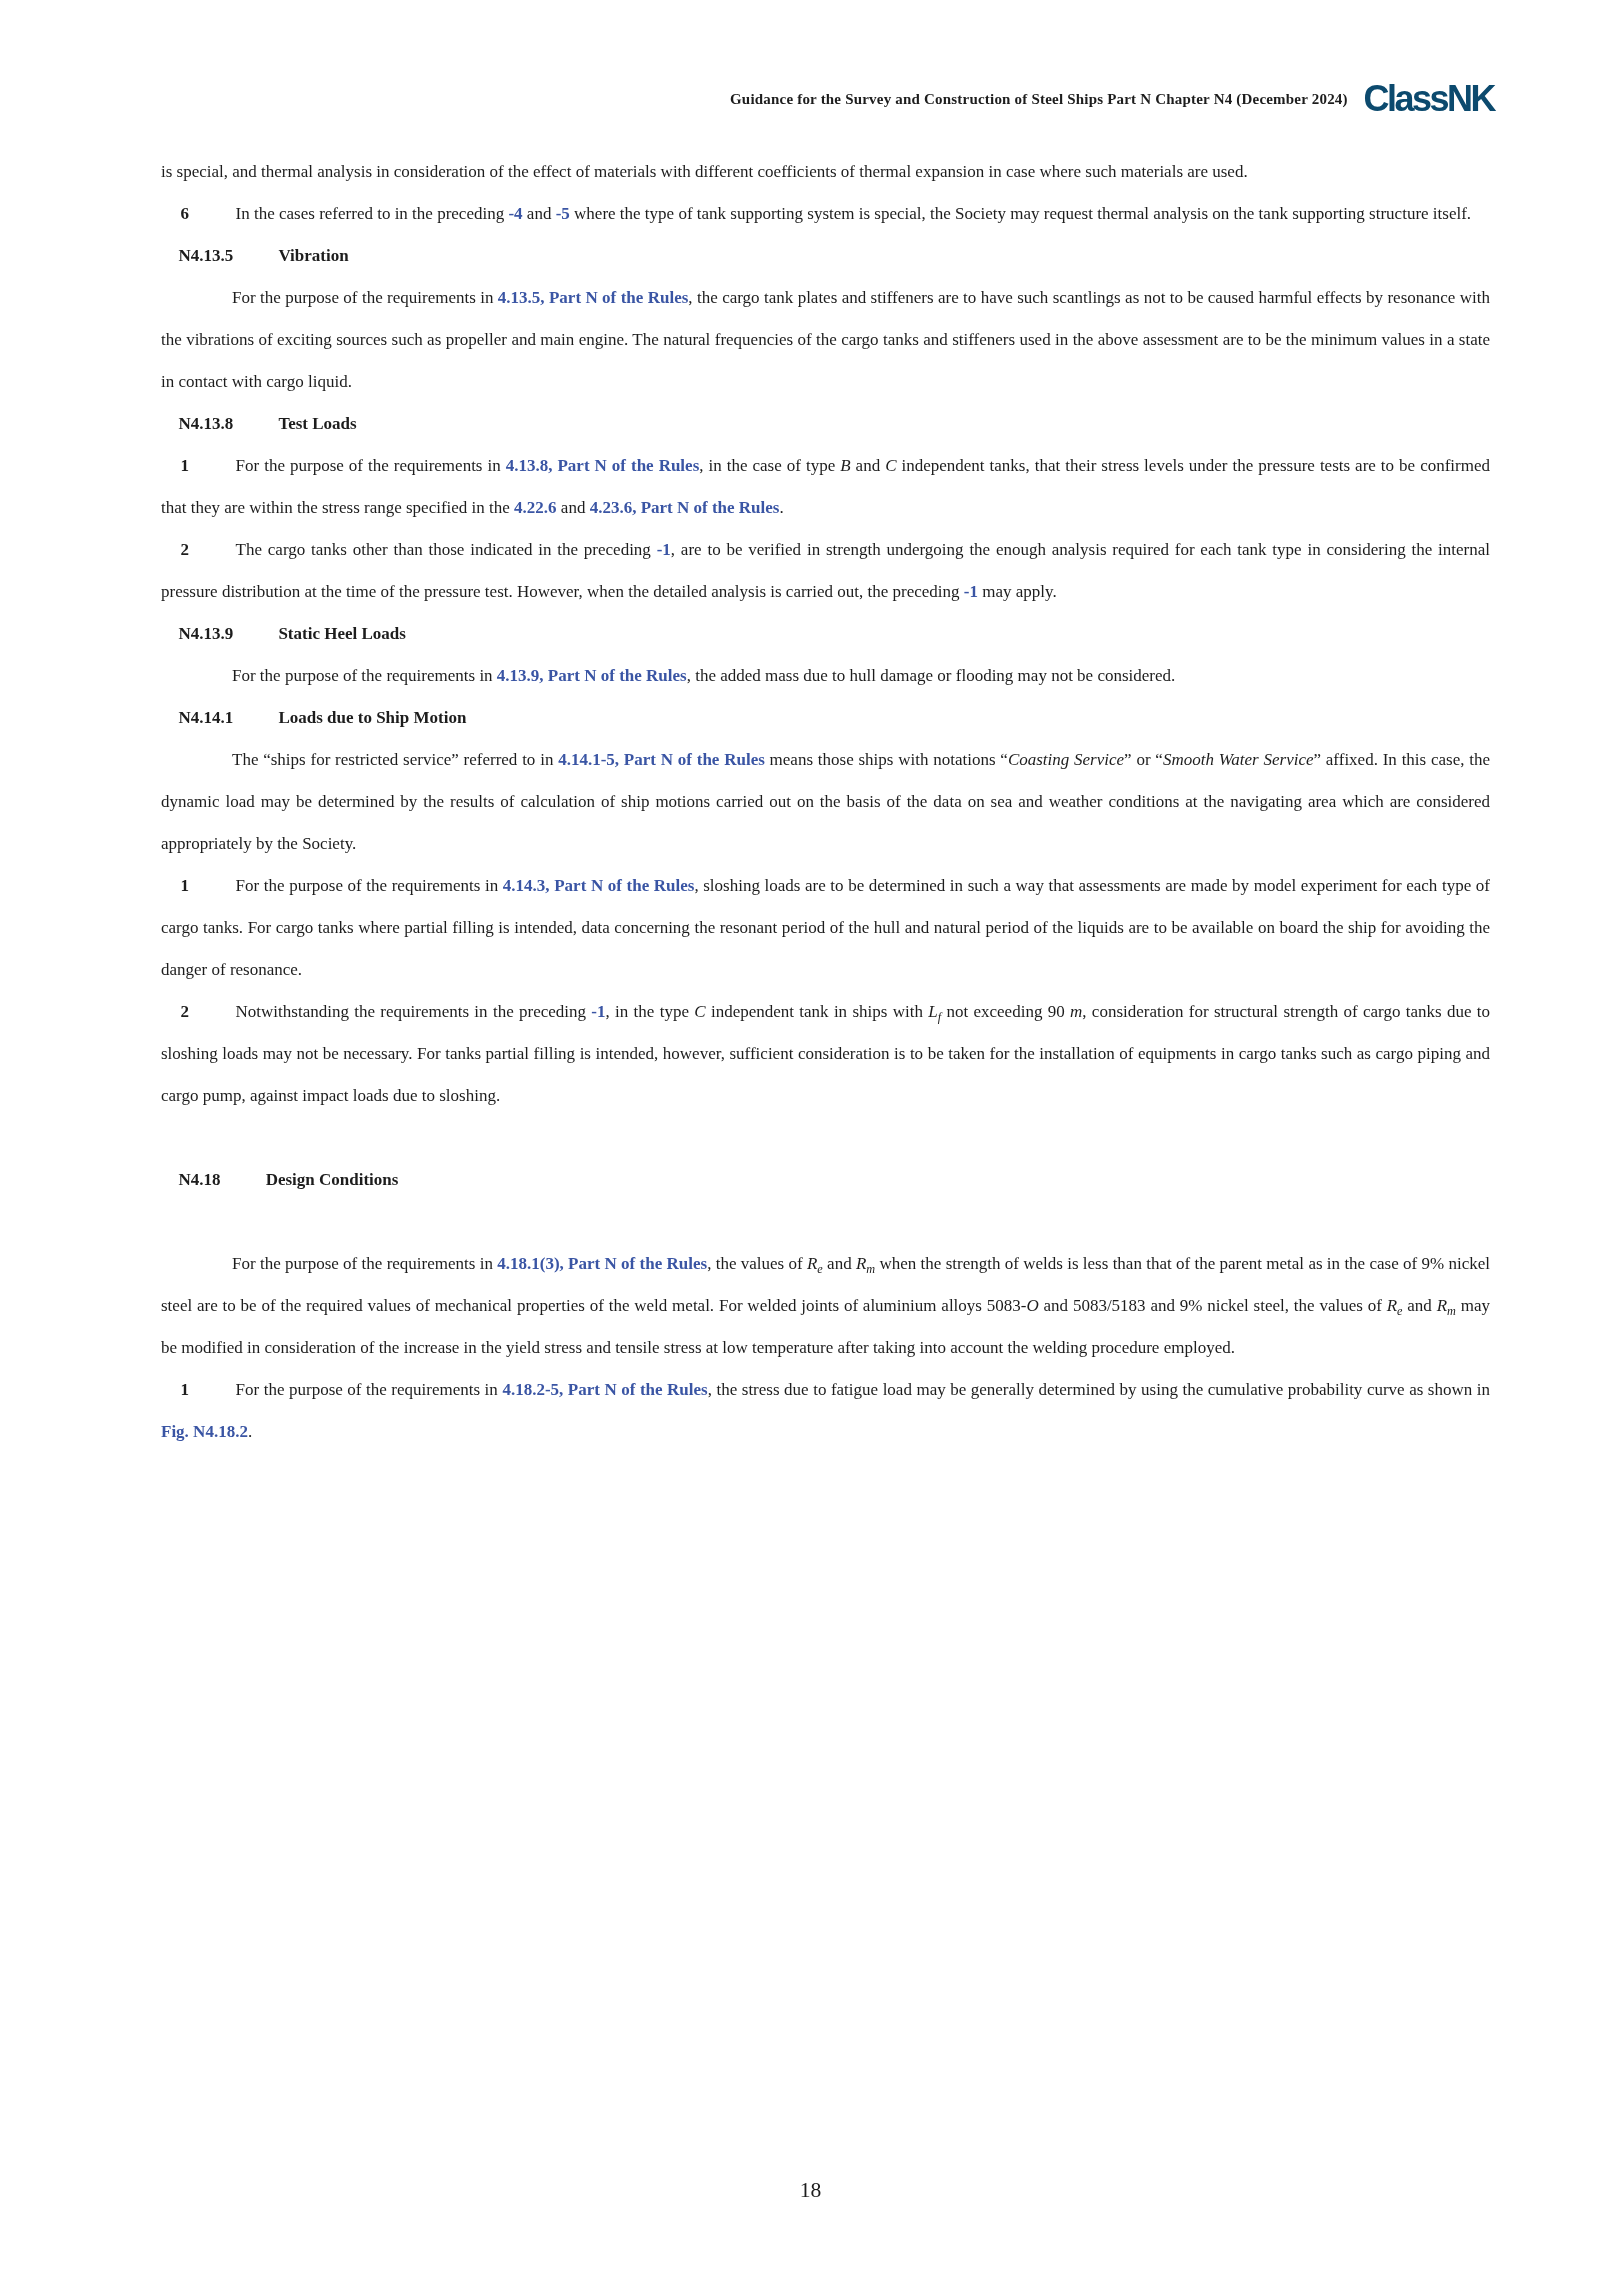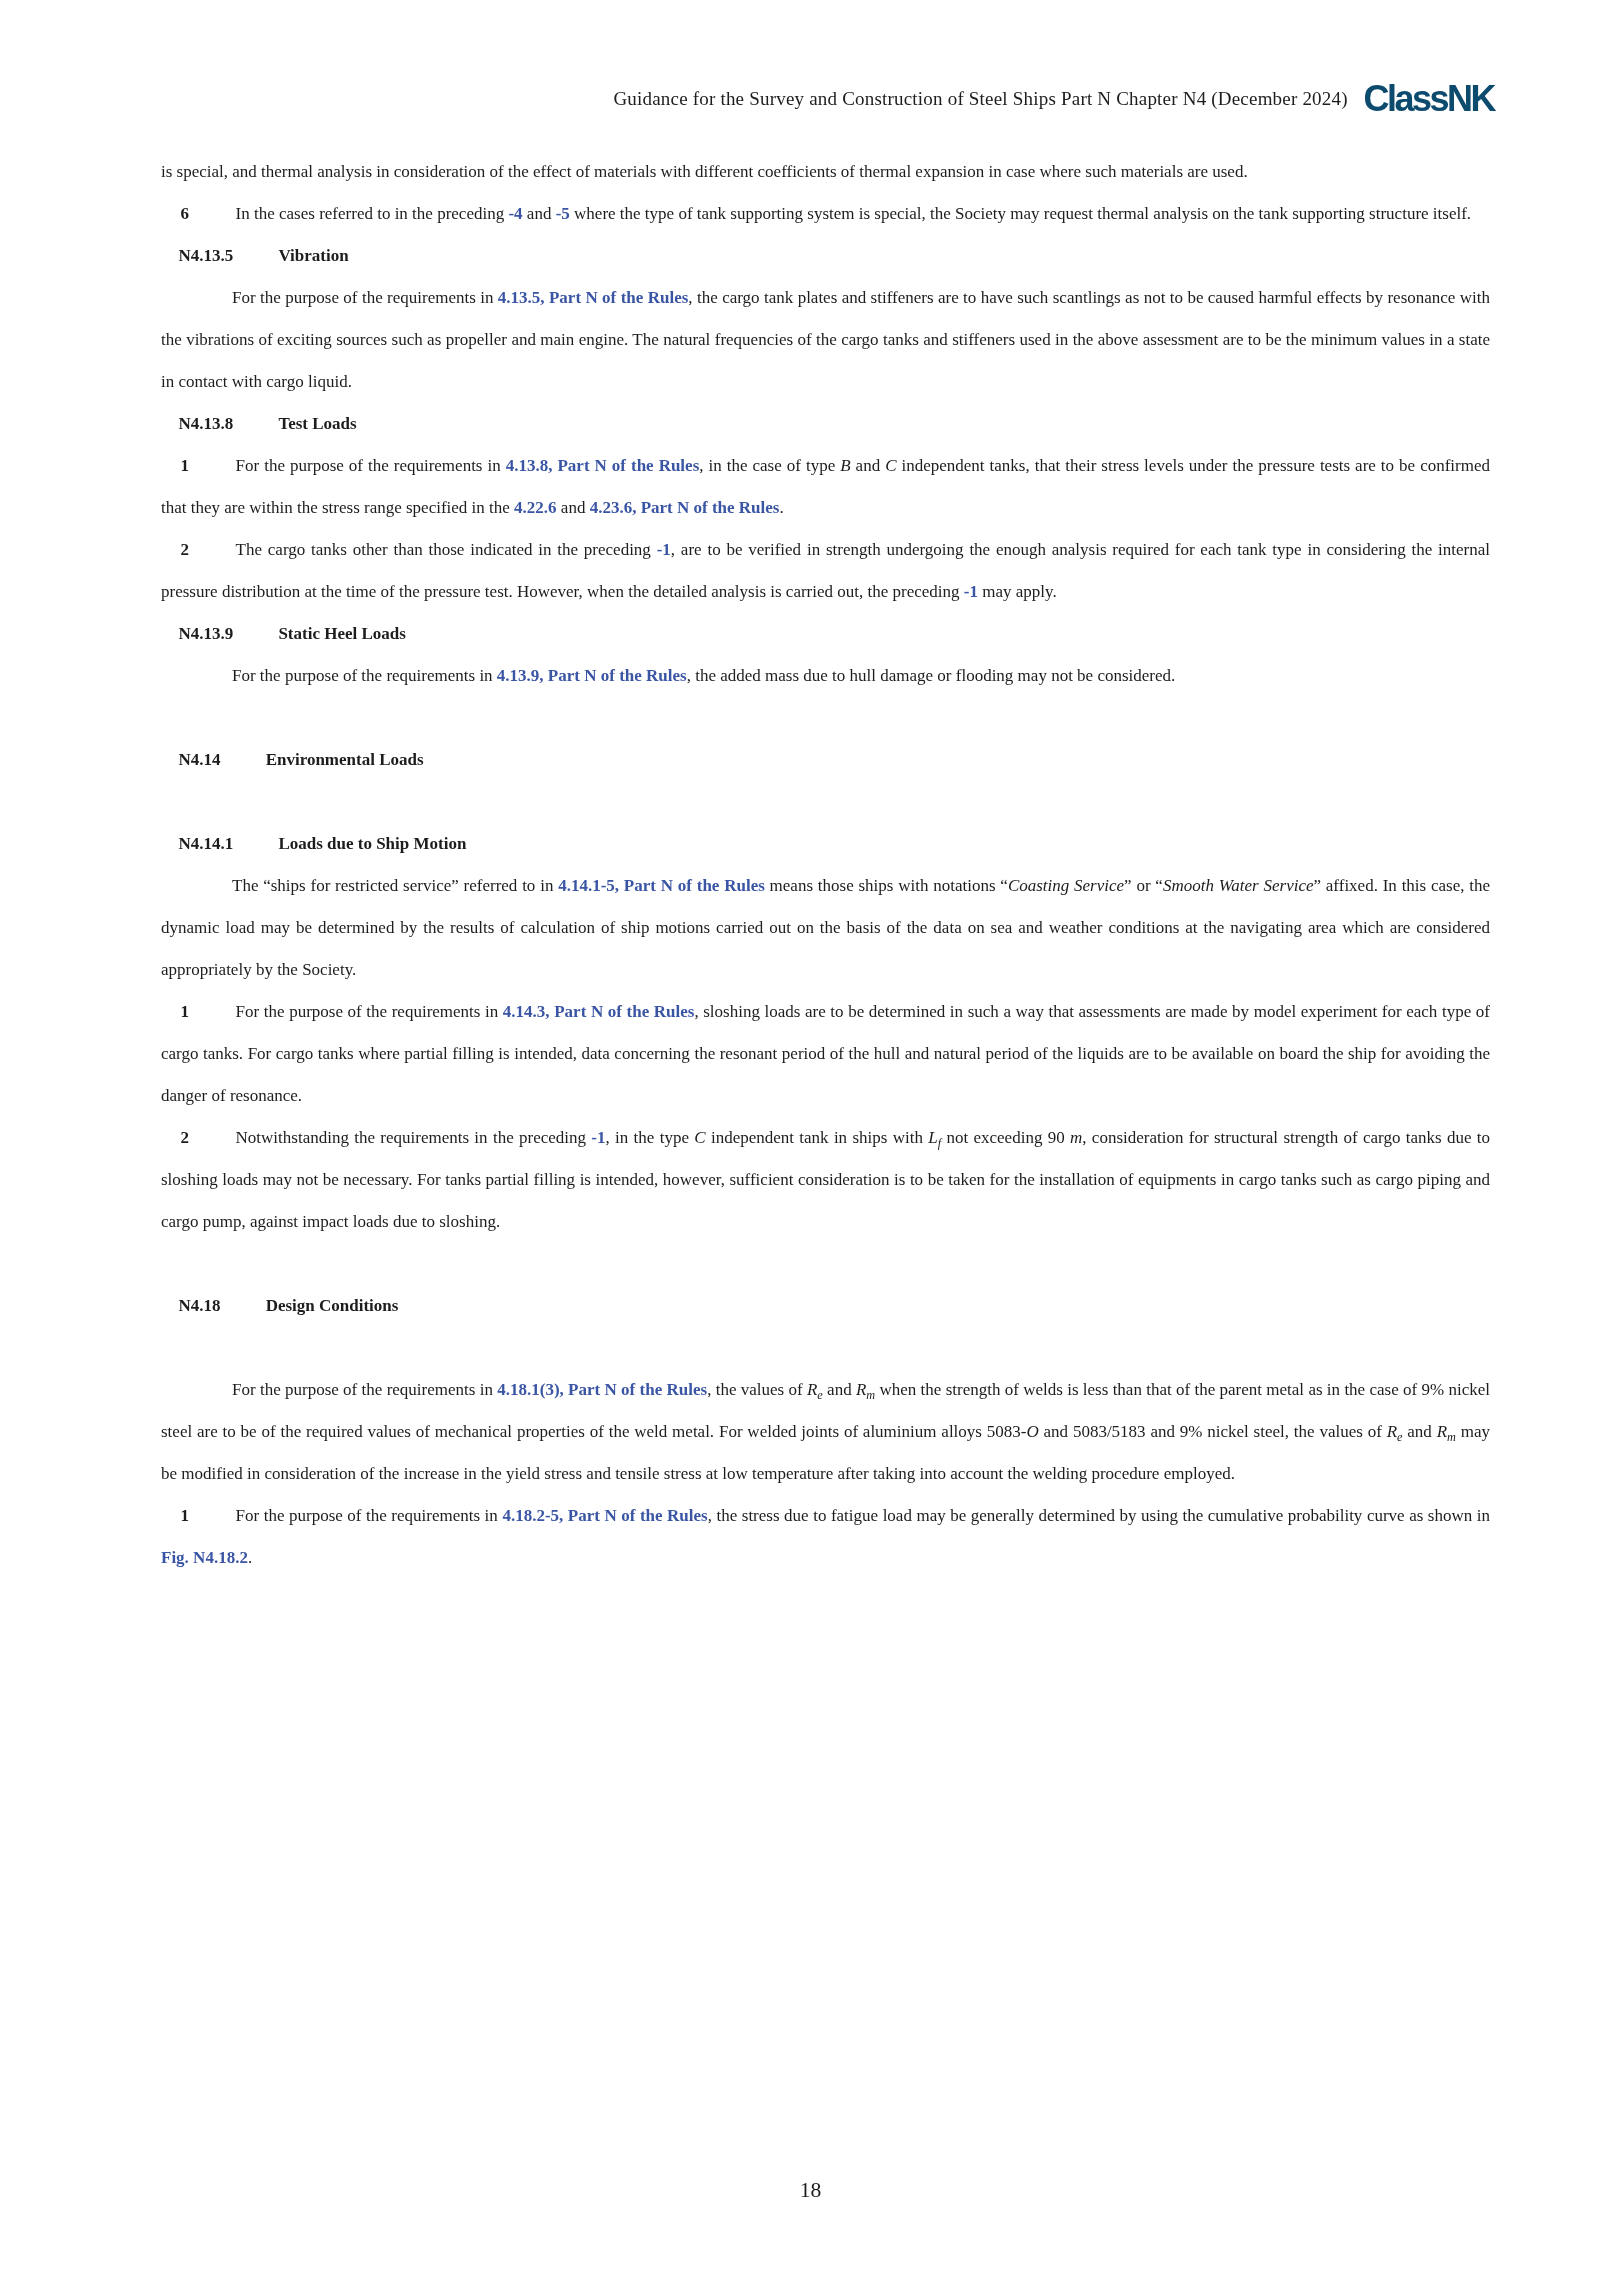--- a/index.html
+++ b/index.html
@@ -15,22 +15,22 @@
   .header{
     position:absolute;
     top:78px;left:157px;right:127px;
     display:flex;
     align-items:center;
     justify-content:flex-end;
     gap:15.7px;
     white-space:nowrap;
   }
   .header-title{
-    font-size:19px;
-    font-weight:normal;
+    font-size:15px;
+    font-weight:bold;
     letter-spacing:0.2px;
   }
   .logo{
     font-family:"Liberation Sans","DejaVu Sans",sans-serif;
     font-weight:700;
     font-size:36px;
     letter-spacing:-2.5px;
     transform:scaleY(1.02);
     color:#0c4a6e;
   }
@@ -79,21 +79,20 @@
   <div class="content">
       <p class=""><span>is special, and thermal analysis in consideration of the effect of materials with different coefficients of thermal expansion in case where such materials are used.</span></p>
       <p class=""><span class="pnum">6</span><span>In the cases referred to in the preceding </span><span class="lnk">-4</span><span> and </span><span class="lnk">-5</span><span> where the type of tank supporting system is special, the Society may request thermal analysis on the tank supporting structure itself.</span></p>
       <div class="h3"><span class="hlabel">N4.13.5</span><span>Vibration</span></div>
       <p class="fi"><span>For the purpose of the requirements in </span><span class="lnk">4.13.5, Part N of the Rules</span><span>, the cargo tank plates and stiffeners are to have such scantlings as not to be caused harmful effects by resonance with the vibrations of exciting sources such as propeller and main engine. The natural frequencies of the cargo tanks and stiffeners used in the above assessment are to be the minimum values in a state in contact with cargo liquid.</span></p>
       <div class="h3"><span class="hlabel">N4.13.8</span><span>Test Loads</span></div>
       <p class=""><span class="pnum">1</span><span>For the purpose of the requirements in </span><span class="lnk">4.13.8, Part N of the Rules</span><span>, in the case of type </span><i>B</i><span> and </span><i>C</i><span> independent tanks, that their stress levels under the pressure tests are to be confirmed that they are within the stress range specified in the </span><span class="lnk">4.22.6</span><span> and </span><span class="lnk">4.23.6, Part N of the Rules</span><span>.</span></p>
       <p class=""><span class="pnum">2</span><span>The cargo tanks other than those indicated in the preceding </span><span class="lnk">-1</span><span>, are to be verified in strength undergoing the enough analysis required for each tank type in considering the internal pressure distribution at the time of the pressure test. However, when the detailed analysis is carried out, the preceding </span><span class="lnk">-1</span><span> may apply.</span></p>
       <div class="h3"><span class="hlabel">N4.13.9</span><span>Static Heel Loads</span></div>
       <p class="fi"><span>For the purpose of the requirements in </span><span class="lnk">4.13.9, Part N of the Rules</span><span>, the added mass due to hull damage or flooding may not be considered.</span></p>
-      <div class="h2"><span class="hlabel">N4.14</span><span>Environmental Loads</span></div>
       <div class="h3"><span class="hlabel">N4.14.1</span><span>Loads due to Ship Motion</span></div>
       <p class="fi"><span>The “ships for restricted service” referred to in </span><span class="lnk">4.14.1-5, Part N of the Rules</span><span> means those ships with notations “</span><i>Coasting Service</i><span>” or “</span><i>Smooth Water Service</i><span>” affixed. In this case, the dynamic load may be determined by the results of calculation of ship motions carried out on the basis of the data on sea and weather conditions at the navigating area which are considered appropriately by the Society.</span></p>
       <p class=""><span class="pnum">1</span><span>For the purpose of the requirements in </span><span class="lnk">4.14.3, Part N of the Rules</span><span>, sloshing loads are to be determined in such a way that assessments are made by model experiment for each type of cargo tanks. For cargo tanks where partial filling is intended, data concerning the resonant period of the hull and natural period of the liquids are to be available on board the ship for avoiding the danger of resonance.</span></p>
       <p class=""><span class="pnum">2</span><span>Notwithstanding the requirements in the preceding </span><span class="lnk">-1</span><span>, in the type </span><i>C</i><span> independent tank in ships with </span><i>L</i><sub><i>f</i></sub><span> not exceeding 90 </span><i>m</i><span>, consideration for structural strength of cargo tanks due to sloshing loads may not be necessary. For tanks partial filling is intended, however, sufficient consideration is to be taken for the installation of equipments in cargo tanks such as cargo piping and cargo pump, against impact loads due to sloshing.</span></p>
       <div class="h2"><span class="hlabel">N4.18</span><span>Design Conditions</span></div>
       <p class="fi"><span>For the purpose of the requirements in </span><span class="lnk">4.18.1(3), Part N of the Rules</span><span>, the values of </span><i>R</i><sub><i>e</i></sub><span> and </span><i>R</i><sub><i>m</i></sub><span> when the strength of welds is less than that of the parent metal as in the case of 9% nickel steel are to be of the required values of mechanical properties of the weld metal. For welded joints of aluminium alloys 5083-</span><i>O</i><span> and 5083/5183 and 9% nickel steel, the values of </span><i>R</i><sub><i>e</i></sub><span> and </span><i>R</i><sub><i>m</i></sub><span> may be modified in consideration of the increase in the yield stress and tensile stress at low temperature after taking into account the welding procedure employed.</span></p>
       <p class=""><span class="pnum">1</span><span>For the purpose of the requirements in </span><span class="lnk">4.18.2-5, Part N of the Rules</span><span>, the stress due to fatigue load may be generally determined by using the cumulative probability curve as shown in </span><span class="lnk">Fig. N4.18.2</span><span>.</span></p>
     </div>
 
   <div class="pageno">18</div>

